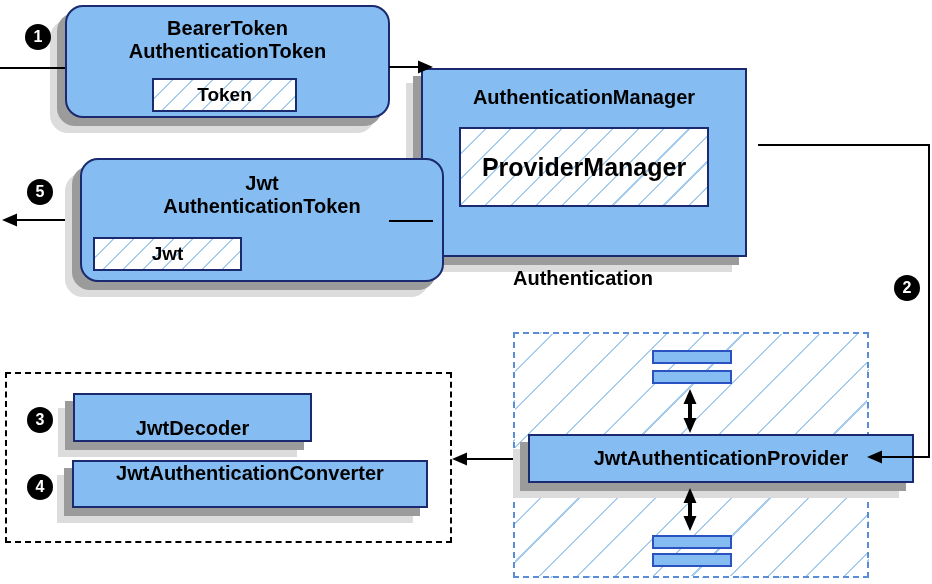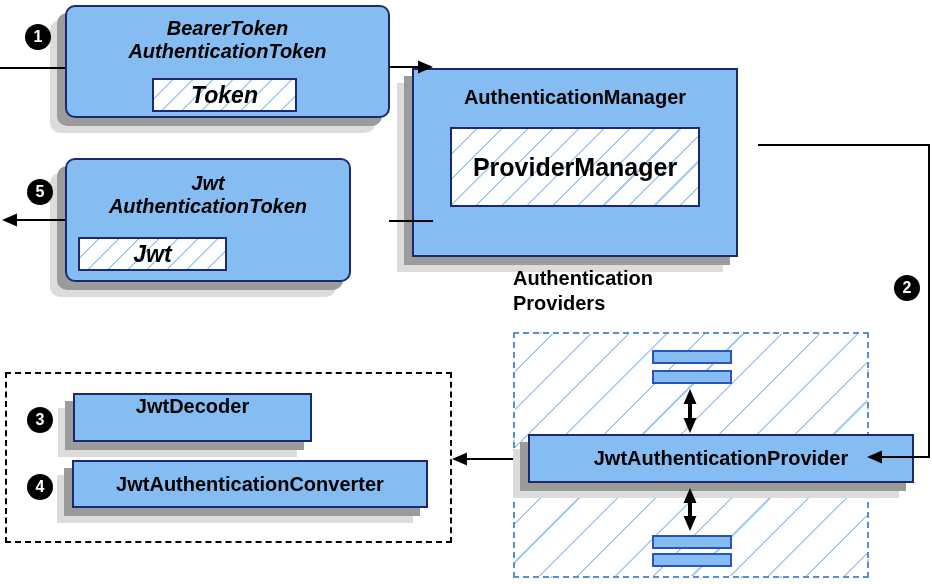--- a/index.html
+++ b/index.html
@@ -7,28 +7,28 @@
     position:relative;width:932px;height:584px;background:#fff;overflow:hidden;
     font-family:"Liberation Sans",sans-serif;font-weight:700;color:#000;
   }
   .node{
     position:absolute;
     background:var(--box-fill,#85bcf2);
     border:2px solid var(--box-border,#1b2a6e);
     box-shadow:-8px 8px 0 var(--shadow-dark,#9b9b9b),-15px 15px 0 var(--shadow-light,#dcdcdc);
     box-sizing:border-box;z-index:2;
   }
-  .rounded{border-radius:10px;font-style:italic;}
+  .rounded{border-radius:18px;}
   .tline{position:absolute;left:0;right:0;text-align:center;font-size:20px;line-height:23px;}
   .field{
     position:absolute;box-sizing:border-box;
     border:2px solid var(--box-border,#1b2a6e);
     background-color:#fff;
     display:flex;align-items:center;justify-content:center;
-    font-size:23px;
+    font-size:19px;
   }
   .hatch14{background-image:repeating-linear-gradient(135deg,transparent 0 12.5px,var(--hatch-line,#a6cdf0) 12.5px 14px);}
   .hatch18{background-image:repeating-linear-gradient(135deg,transparent 0 16.5px,var(--hatch-line,#a6cdf0) 16.5px 18px);}
   .hatch27{background-image:repeating-linear-gradient(135deg,transparent 0 25.5px,var(--hatch-line,#a6cdf0) 25.5px 27px);}
   .dashed-blue{
     position:absolute;box-sizing:border-box;z-index:1;
     border:2px dashed var(--blue-dash,#5b8dd6);
     background-color:#fff;
   }
   .dashed-black{position:absolute;box-sizing:border-box;z-index:1;border:2px dashed #000;}
@@ -86,54 +86,53 @@
   <div class="marker" style="left:27px;top:179px">5</div>
 
   <div class="node rounded" style="left:65px;top:5px;width:325px;height:113px">
     <div class="tline" style="top:10px">BearerToken</div>
     <div class="tline" style="top:33px">AuthenticationToken</div>
     <div class="field hatch14" style="left:85px;top:71px;width:145px;height:34px">
         <span>Token</span>
       </div>
   </div>
 
-  <div class="node" style="left:412px;top:68px;width:326px;height:189px">
+  <div class="node" style="left:421px;top:68px;width:326px;height:189px">
     <div class="tline" style="top:16px">AuthenticationManager</div>
     <div class="field hatch18" style="left:36px;top:57px;width:250px;height:80px;font-size:25px">
         <span>ProviderManager</span>
       </div>
   </div>
 
-  <div class="node rounded" style="left:65px;top:158px;width:286px;height:124px">
+  <div class="node rounded" style="left:80px;top:158px;width:364px;height:124px">
     <div class="tline" style="top:12px">Jwt</div>
     <div class="tline" style="top:35px">AuthenticationToken</div>
     <div class="field hatch14" style="left:11px;top:77px;width:149px;height:34px">
         <span>Jwt</span>
       </div>
   </div>
 
   <div class="group-title" style="left:513px;top:266px;width:356px">
     <div>Authentication</div>
-    <div>Providers</div>
   </div>
 
   <div class="dashed-blue hatch27" style="left:513px;top:332px;width:356px;height:246px">
     <div class="bar" style="left:137px;top:16px"></div>
     <div class="bar" style="left:137px;top:36px"></div>
     <div class="bar" style="left:137px;top:201px"></div>
     <div class="bar" style="left:137px;top:219px"></div>
   </div>
 
   <div class="node" style="left:528px;top:434px;width:386px;height:49px;display:flex;align-items:center;justify-content:center;font-size:20px">
       <span>JwtAuthenticationProvider</span>
     </div>
 
   <div class="dashed-black" style="left:5px;top:372px;width:447px;height:171px"></div>
 
-  <div class="node" style="left:73px;top:393px;width:239px;height:49px;display:flex;align-items:flex-start;justify-content:center;font-size:20px">
+  <div class="node" style="left:73px;top:393px;width:239px;height:49px;display:flex;align-items:flex-end;justify-content:center;font-size:20px">
       <span>JwtDecoder</span>
     </div>
 
-  <div class="node" style="left:72px;top:460px;width:356px;height:48px;display:flex;align-items:center;justify-content:center;font-size:20px">
+  <div class="node" style="left:72px;top:460px;width:356px;height:48px;display:flex;justify-content:center;font-size:20px">
       <span>JwtAuthenticationConverter</span>
     </div>
 
 </div>
 
 </body></html>

